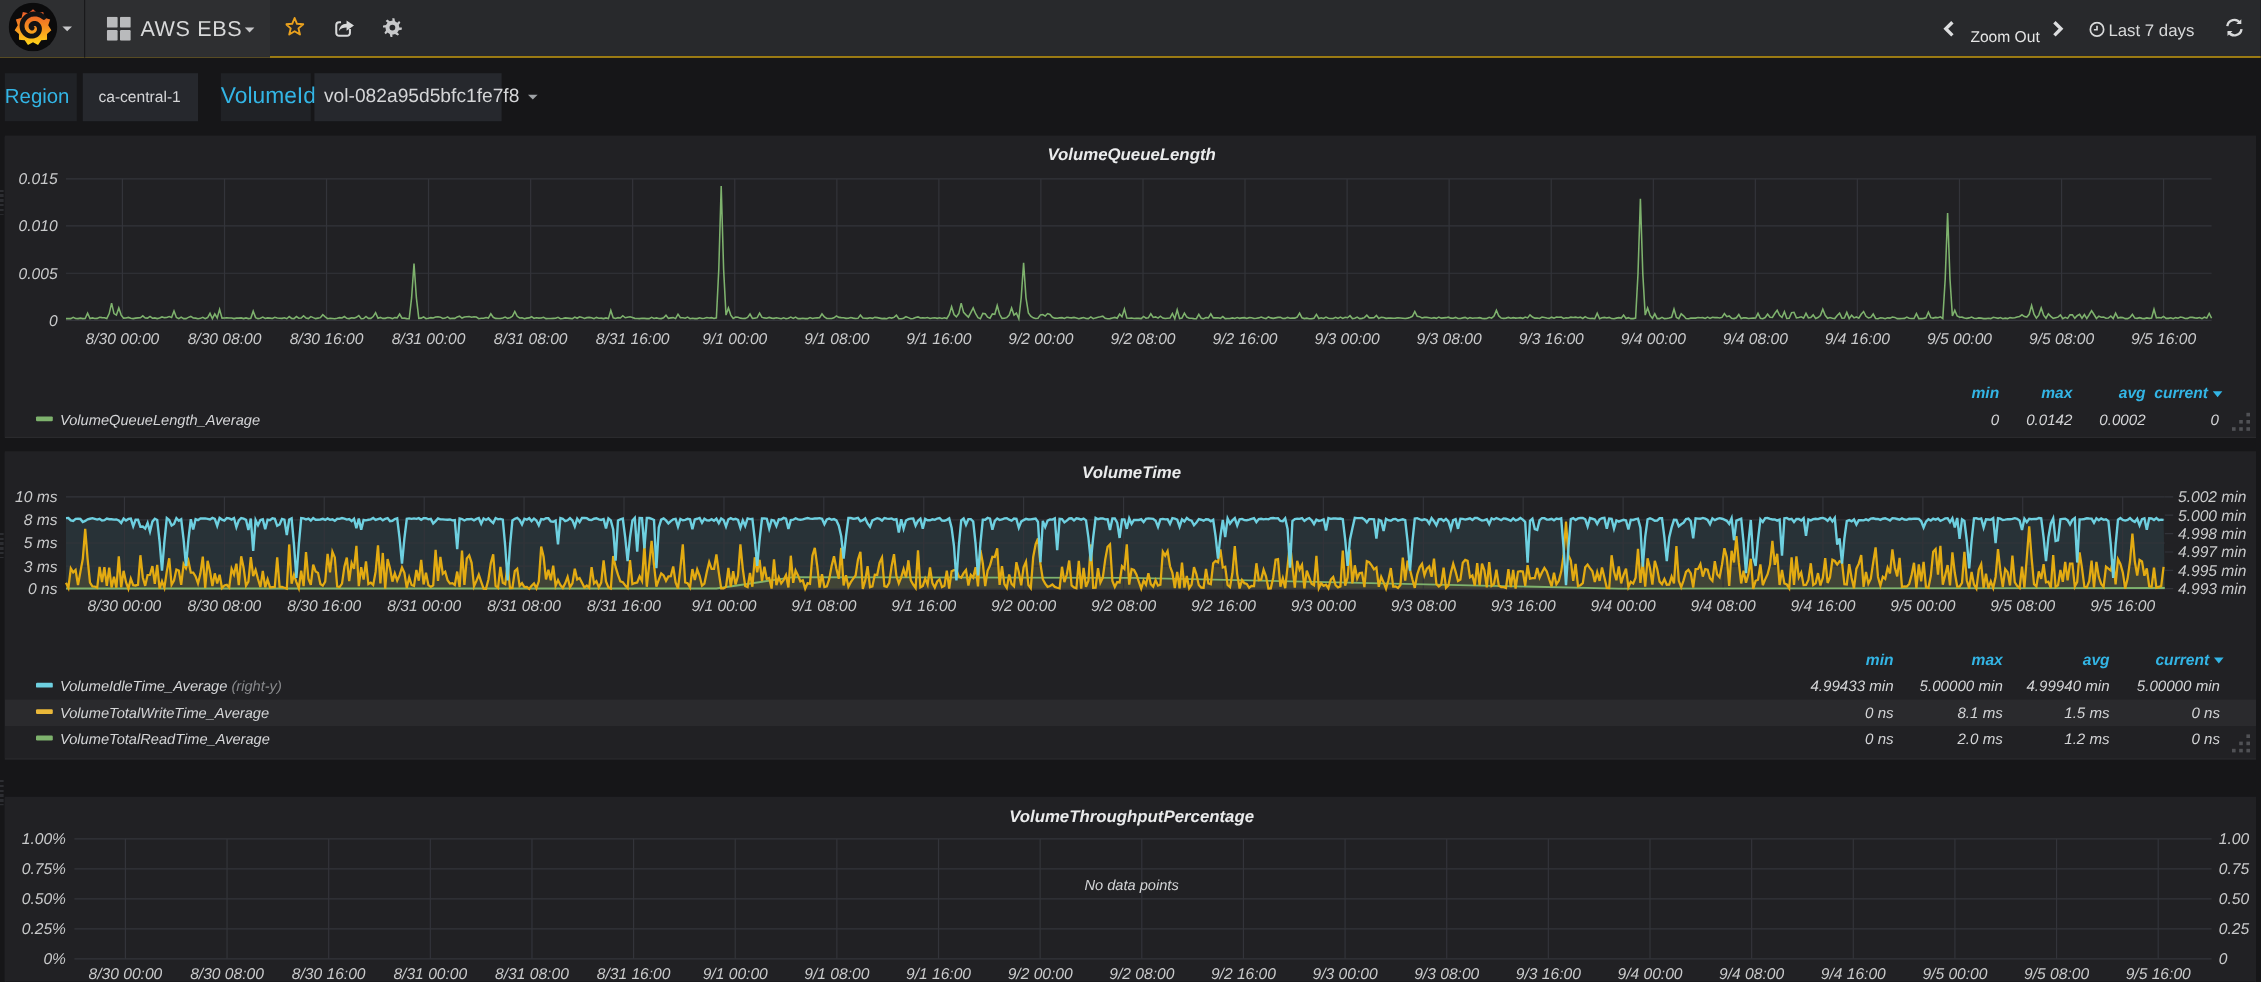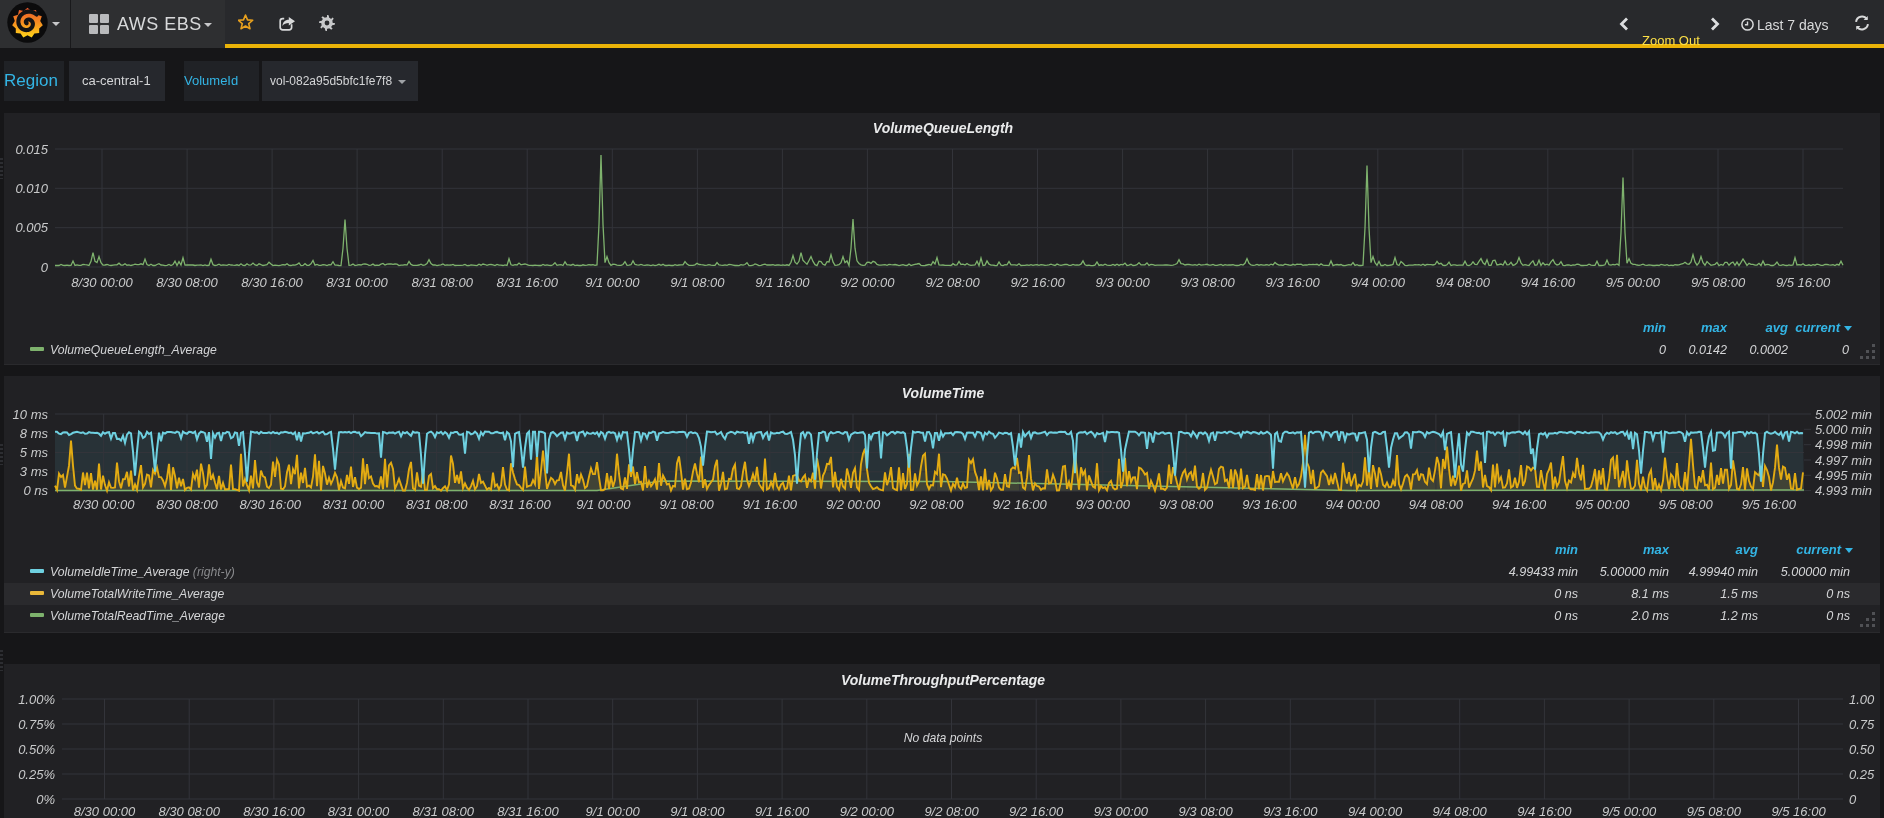--- a/index.html
+++ b/index.html
@@ -1,16 +1,16 @@
 <!DOCTYPE html>
 <html><head><meta charset="utf-8"><style>
 *{margin:0;padding:0;box-sizing:border-box}
 html,body{width:1884px;height:818px;overflow:hidden;background:#161618;
 font-family:"Liberation Sans",sans-serif;-webkit-font-smoothing:antialiased;transform:translateZ(0);will-change:transform;}
-.nav{position:absolute;left:0;top:0;width:1884px;height:48px;background:#28292c;border-bottom:4px solid #eab308}
+.nav{position:absolute;left:0;top:0;width:1884px;height:48px;background:#28292c;border-bottom:1px solid #eab308}
 .navsec{position:absolute;top:0;height:48px;}
 .panel{position:absolute;left:4px;width:1876px;background:#212124;box-shadow:0 1px 0 #2a2a2d;font-style:italic;}
 .abs{position:absolute}
 text{font-family:"Liberation Sans",sans-serif}
 .caret{display:inline-block;width:0;height:0;border-left:4px solid transparent;border-right:4px solid transparent;border-top:4px solid #9fa2a6;vertical-align:middle}
 </style></head><body>
 
 <div class="nav">
  <div class="navsec" style="left:0;width:225px;background:#2e2f31"></div>
  <div class="navsec" style="left:70px;width:1px;background:#19191b"></div>
@@ -41,41 +41,41 @@
  <svg class="abs" style="left:278px;top:14px" width="18" height="17" viewBox="0 0 18 17">
   <path d="M13.6,10.2 v3.2 a2.4,2.4 0 0 1 -2.4,2.4 H4.6 a2.4,2.4 0 0 1 -2.4,-2.4 V7 a2.4,2.4 0 0 1 2.4,-2.4 h1.6" fill="none" stroke="#d8d9da" stroke-width="1.7"></path>
   <path d="M10.8,3.0 L10.8,5.7 C6.9,5.7 4.8,8.2 4.4,11.9 C6.1,9.6 7.9,8.9 10.8,8.9 L10.8,11.6 L17.0,7.3 Z" fill="#d8d9da"></path>
  </svg>
  <svg class="abs" style="left:319px;top:15px" width="16" height="16" viewBox="0 0 16 16">
   <path d="M8.00,0.10 L8.57,0.12 L9.13,0.18 L9.69,0.28 L10.18,2.73 L10.85,3.06 L11.47,3.48 L12.03,3.97 L13.59,2.41 L13.97,2.83 L14.33,3.27 L14.65,3.74 L13.27,5.82 L13.51,6.52 L13.65,7.26 L13.70,8.00 L15.90,8.00 L15.88,8.57 L15.82,9.13 L15.72,9.69 L13.27,10.18 L12.94,10.85 L12.52,11.47 L12.03,12.03 L13.59,13.59 L13.17,13.97 L12.73,14.33 L12.26,14.65 L10.18,13.27 L9.48,13.51 L8.74,13.65 L8.00,13.70 L8.00,15.90 L7.43,15.88 L6.87,15.82 L6.31,15.72 L5.82,13.27 L5.15,12.94 L4.53,12.52 L3.97,12.03 L2.41,13.59 L2.03,13.17 L1.67,12.73 L1.35,12.26 L2.73,10.18 L2.49,9.48 L2.35,8.74 L2.30,8.00 L0.10,8.00 L0.12,7.43 L0.18,6.87 L0.28,6.31 L2.73,5.82 L3.06,5.15 L3.48,4.53 L3.97,3.97 L2.41,2.41 L2.83,2.03 L3.27,1.67 L3.74,1.35 L5.82,2.73 L6.52,2.49 L7.26,2.35 L8.00,2.30 Z M10.4,8 A2.4,2.4 0 1 0 5.6,8 A2.4,2.4 0 1 0 10.4,8 Z" fill="#c7c8ca" fill-rule="evenodd"></path>
  </svg>
  <svg class="abs" style="left:1619px;top:17px" width="10" height="14" viewBox="0 0 10 14">
       <path d="M8,1.5 L2.5,7 L8,12.5" fill="none" stroke="#dcdddf" stroke-width="2.8"></path>
     </svg>
- <div class="abs" style="left:1642px;top:33px;font-size:13px;color:#fde047">Zoom Out</div>
+ <div class="abs" style="left:1642px;top:23px;font-size:13px;color:#e5e5e5">Zoom Out</div>
  <svg class="abs" style="left:1710px;top:17px" width="10" height="14" viewBox="0 0 10 14">
       <path d="M2,1.5 L7.5,7 L2,12.5" fill="none" stroke="#dcdddf" stroke-width="2.8"></path>
     </svg>
  <svg class="abs" style="left:1741px;top:17.5px" width="13" height="13" viewBox="0 0 13 13">
   <circle cx="6.5" cy="6.5" r="5.6" fill="none" stroke="#d8d9da" stroke-width="1.5"></circle>
   <path d="M6.5,3.4 V6.8 L3.9,6.8" fill="none" stroke="#d8d9da" stroke-width="1.4"></path>
  </svg>
  <div class="abs" style="left:1757px;top:16.5px;font-size:14px;color:#d8d9da">Last 7 days</div>
  <svg class="abs" style="left:1854px;top:15px" width="16" height="16" viewBox="0 0 17 17">
   <path d="M2.2,7.2 A6.2,6.2 0 0 1 13.6,4.6" fill="none" stroke="#d8d9da" stroke-width="2.1"></path>
   <path d="M14.8,9.8 A6.2,6.2 0 0 1 3.4,12.4" fill="none" stroke="#d8d9da" stroke-width="2.1"></path>
   <path d="M14.6,1 v4.4 h-4.4 z" fill="#d8d9da"></path>
   <path d="M2.4,16 v-4.4 h4.4 z" fill="#d8d9da"></path>
  </svg>
 </div>
 
 <div class="abs" style="left:4px;top:61px;width:60px;height:40px;background:#202226;color:#33b5e5;font-size:17px;line-height:40px;">Region</div>
 <div class="abs" style="left:69px;top:61px;width:96px;height:40px;background:#26282d;color:#d4d5d7;font-size:13px;line-height:40px;padding-left:13px">ca-central-1 <span class="caret" style="margin-left:3px"></span></div>
-<div class="abs" style="left:184px;top:61px;width:75px;height:40px;background:#202226;color:#33b5e5;font-size:13px;line-height:40px;text-align:left">VolumeId</div>
-<div class="abs" style="left:262px;top:61px;width:156px;height:40px;background:#26282d;color:#d4d5d7;font-size:12px;line-height:40px;padding-left:8px;white-space:nowrap">vol-082a95d5bfc1fe7f8 <span class="caret" style="margin-left:3px"></span></div>
+<div class="abs" style="left:184px;top:61px;width:75px;height:40px;background:#202226;color:#33b5e5;font-size:19px;line-height:40px;text-align:left">VolumeId</div>
+<div class="abs" style="left:262px;top:61px;width:156px;height:40px;background:#26282d;color:#d4d5d7;font-size:16px;line-height:40px;padding-left:8px;white-space:nowrap">vol-082a95d5bfc1fe7f8 <span class="caret" style="margin-left:3px"></span></div>
 
 <div class="panel" style="top:113px;height:251px">
 <svg width="1876" height="251">
 <text x="939" y="20" font-size="14" font-weight="bold" fill="#eaebec" text-anchor="middle">VolumeQueueLength</text>
 <line x1="51" y1="36" x2="1839" y2="36" stroke="#33343a" stroke-width="1"></line>
       <line x1="51" y1="75.3" x2="1839" y2="75.3" stroke="#33343a" stroke-width="1"></line>
       <line x1="51" y1="114.7" x2="1839" y2="114.7" stroke="#33343a" stroke-width="1"></line>
       <line x1="51" y1="154" x2="1839" y2="154" stroke="#33343a" stroke-width="1"></line>
       <line x1="98.0" y1="36" x2="98.0" y2="154" stroke="#33343a" stroke-width="1"></line>
       <line x1="183.1" y1="36" x2="183.1" y2="154" stroke="#33343a" stroke-width="1"></line>

